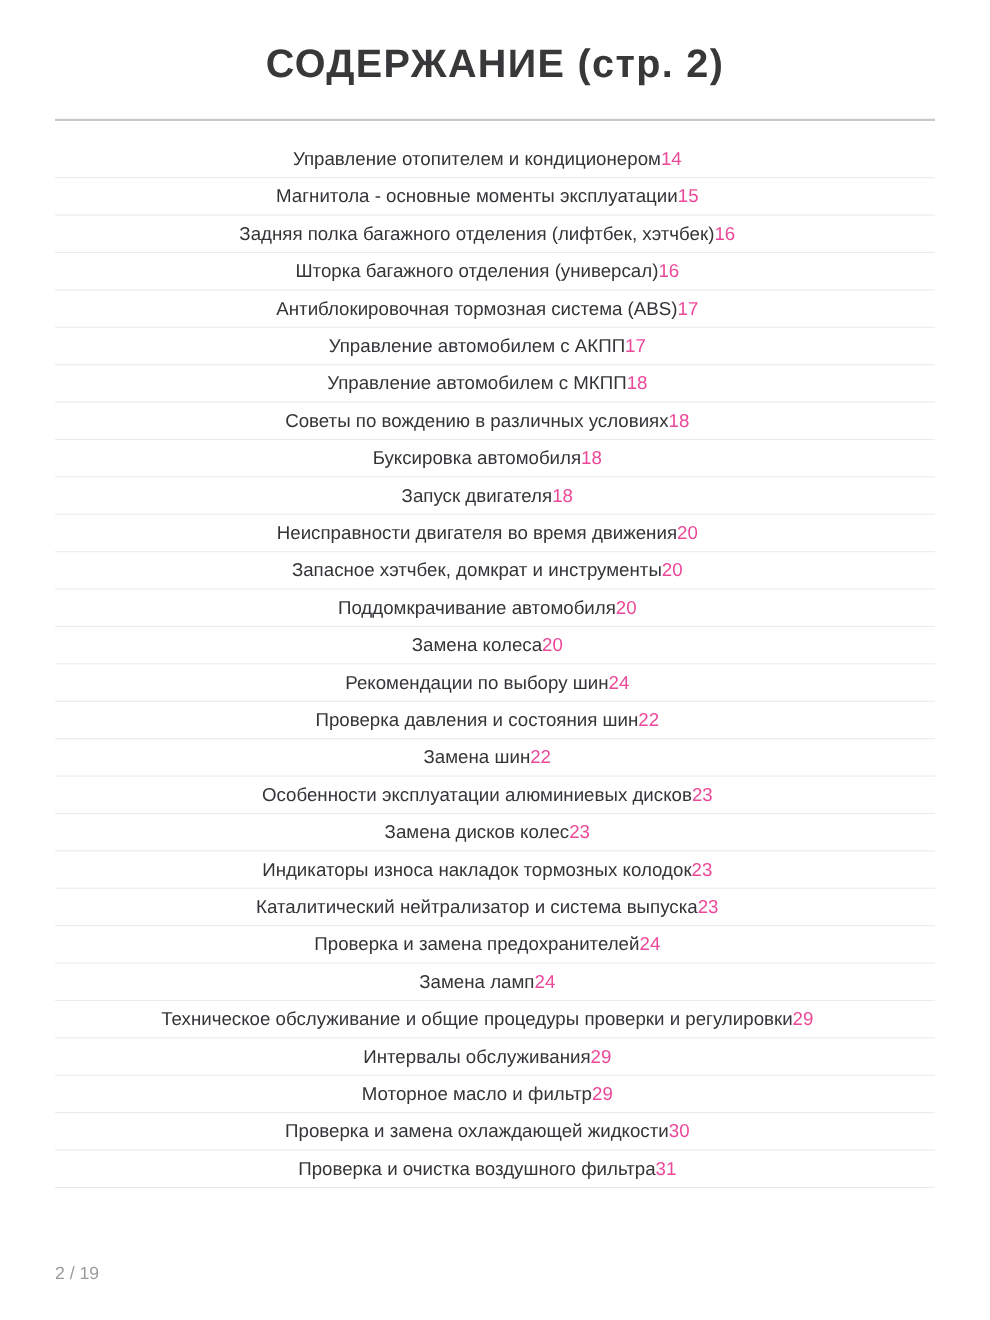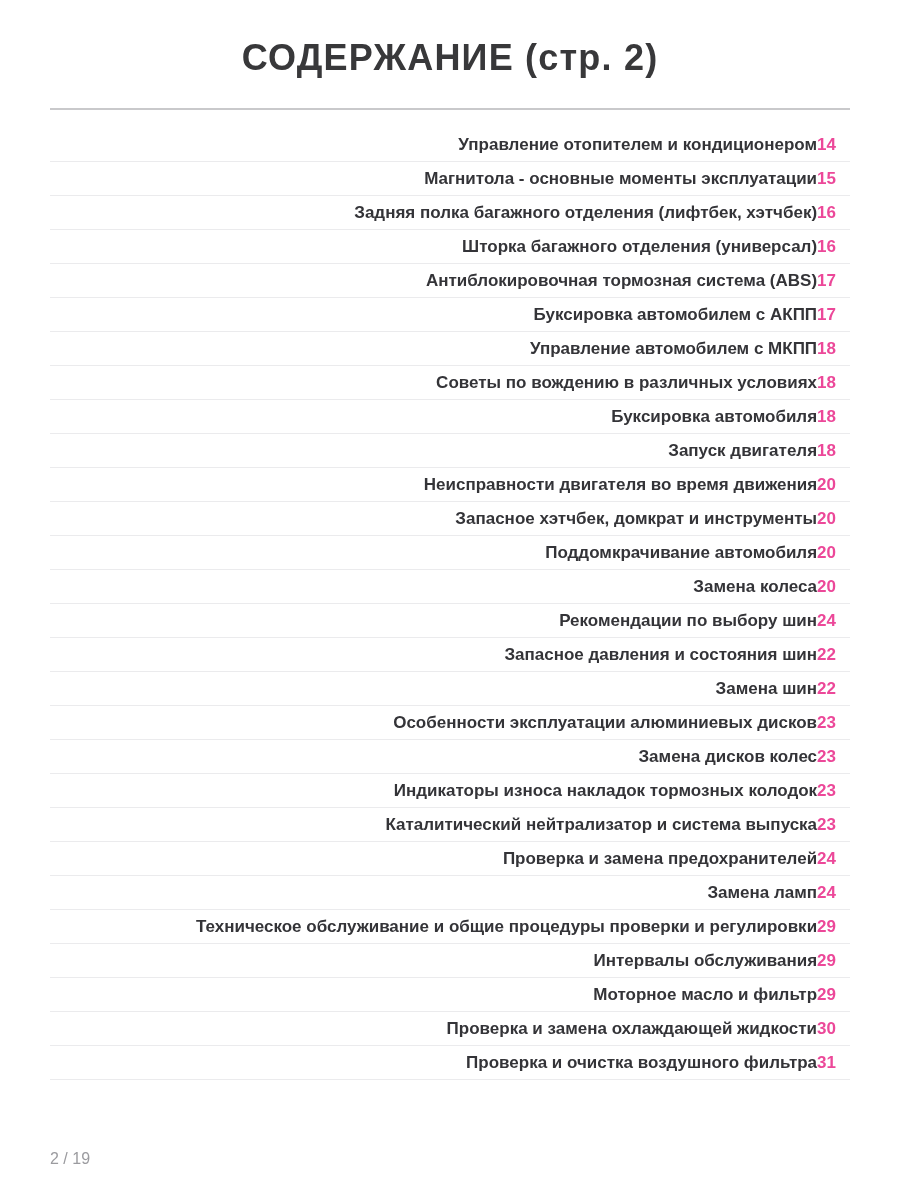--- a/index.html
+++ b/index.html
@@ -31,24 +31,23 @@
     background: #c9c9cb;
     margin-top: 32px;
   }
   .toc {
     margin-top: 18px;
   }
   .toc-row {
     height: 34px;
     display: flex;
     align-items: center;
-    justify-content: flex-end;
+    justify-content: center;
     border-bottom: 1px solid #ebebed;
     font-size: 17px;
-    font-weight: bold;
   }
   .toc-label {
     color: #343438;
     white-space: nowrap;
   }
   .toc-page {
     color: #ec4899;
     padding-right: 14px;
     white-space: nowrap;
   }
@@ -88,21 +87,21 @@
       <span class="toc-label">Шторка багажного отделения (универсал)</span>
       <span class="toc-page">16</span>
     </div>
 
     <div class="toc-row">
       <span class="toc-label">Антиблокировочная тормозная система (ABS)</span>
       <span class="toc-page">17</span>
     </div>
 
     <div class="toc-row">
-      <span class="toc-label">Буксировка автомобилем с АКПП</span>
+      <span class="toc-label">Управление автомобилем с АКПП</span>
       <span class="toc-page">17</span>
     </div>
 
     <div class="toc-row">
       <span class="toc-label">Управление автомобилем с МКПП</span>
       <span class="toc-page">18</span>
     </div>
 
     <div class="toc-row">
       <span class="toc-label">Советы по вождению в различных условиях</span>
@@ -138,21 +137,21 @@
       <span class="toc-label">Замена колеса</span>
       <span class="toc-page">20</span>
     </div>
 
     <div class="toc-row">
       <span class="toc-label">Рекомендации по выбору шин</span>
       <span class="toc-page">24</span>
     </div>
 
     <div class="toc-row">
-      <span class="toc-label">Запасное давления и состояния шин</span>
+      <span class="toc-label">Проверка давления и состояния шин</span>
       <span class="toc-page">22</span>
     </div>
 
     <div class="toc-row">
       <span class="toc-label">Замена шин</span>
       <span class="toc-page">22</span>
     </div>
 
     <div class="toc-row">
       <span class="toc-label">Особенности эксплуатации алюминиевых дисков</span>

